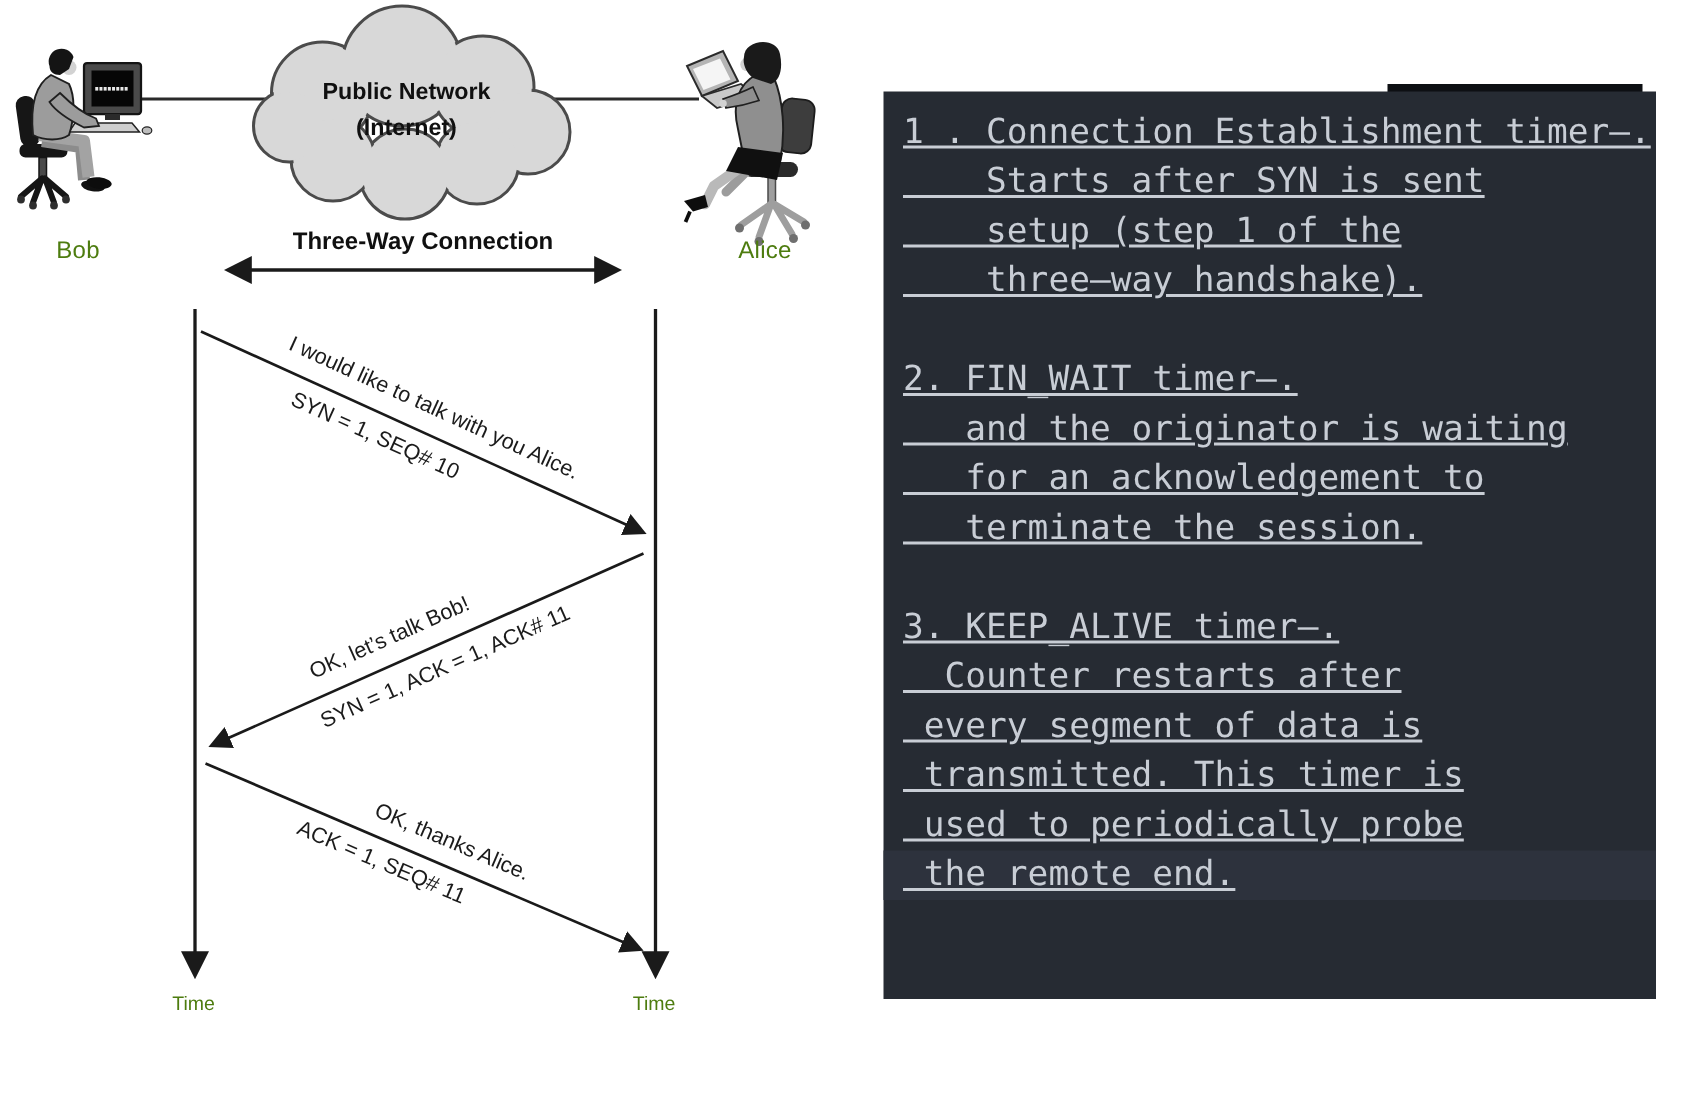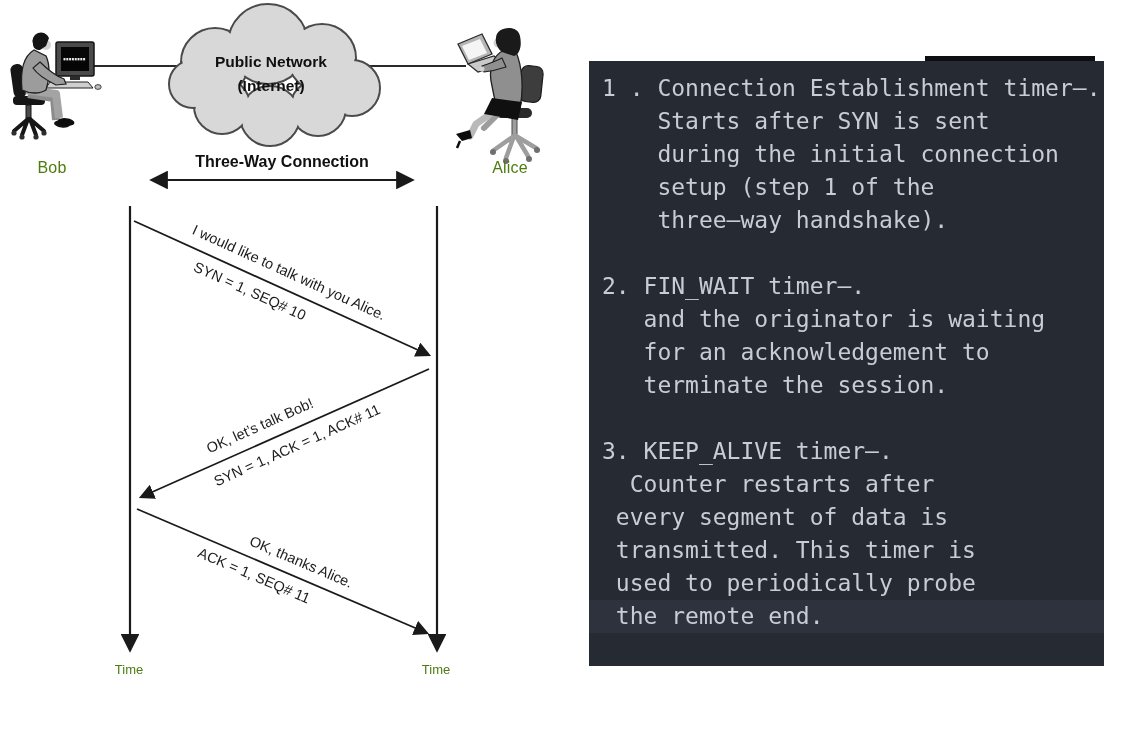--- a/index.html
+++ b/index.html
@@ -19,21 +19,21 @@
   .m2b{left:285px;top:433px;transform:translate(-50%,-50%) rotate(-24deg) translate(6px,16px);}
   .m3a{left:282px;top:571px;transform:translate(-50%,-50%) rotate(23.1deg) translate(14px,-16px);}
   .m3b{left:282px;top:571px;transform:translate(-50%,-50%) rotate(23.1deg) translate(-24px,15px);}
   
   .term{position:absolute;left:589px;top:61px;width:515px;height:605px;background:#262b33;
         box-sizing:border-box;padding:11px 10px 0 13px;
         font-family:"DejaVu Sans Mono",monospace;font-size:23px;line-height:33px;color:#c8cdd5;}
   .term-tab{position:absolute;left:925px;top:56px;width:170px;height:10px;background:#0d0f13;}
   .t-block{margin:0 0 33px 0;}
   .t-block:last-child{margin-bottom:0;}
-  .t-line{white-space:pre;height:33px;}
+  .t-line{white-space:pre;height:33px;text-decoration:underline;}
   .t-line.hl{background:#2d323d;margin:0 -10px 0 -13px;padding:0 26px 0 13px;}
 </style>
 </head>
 <body>
 
 <div class="stage">
 
   <svg width="570" height="700" viewBox="0 0 570 700">
     <defs>
       <marker id="arr" viewBox="0 0 10 10" refX="8.5" refY="5" markerWidth="8.5" markerHeight="8.5" orient="auto-start-reverse">
@@ -162,21 +162,20 @@
   <div class="msg m2a">OK, let’s talk Bob!</div>
   <div class="msg m2b">SYN = 1, ACK = 1, ACK# 11</div>
   <div class="msg m3a">OK, thanks Alice.</div>
   <div class="msg m3b">ACK = 1, SEQ# 11</div>
 
   <div class="term-tab"></div>
   <div class="term">
     <div class="t-block">
       <div class="t-line">1 . Connection Establishment timer—.</div>
       <div class="t-line">    Starts after SYN is sent</div>
-      <div class="t-line">    during the initial connection</div>
       <div class="t-line">    setup (step 1 of the</div>
       <div class="t-line">    three—way handshake).</div>
     </div>
     <div class="t-block">
       <div class="t-line">2. FIN_WAIT timer—.</div>
       <div class="t-line">   and the originator is waiting</div>
       <div class="t-line">   for an acknowledgement to</div>
       <div class="t-line">   terminate the session.</div>
     </div>
     <div class="t-block">

